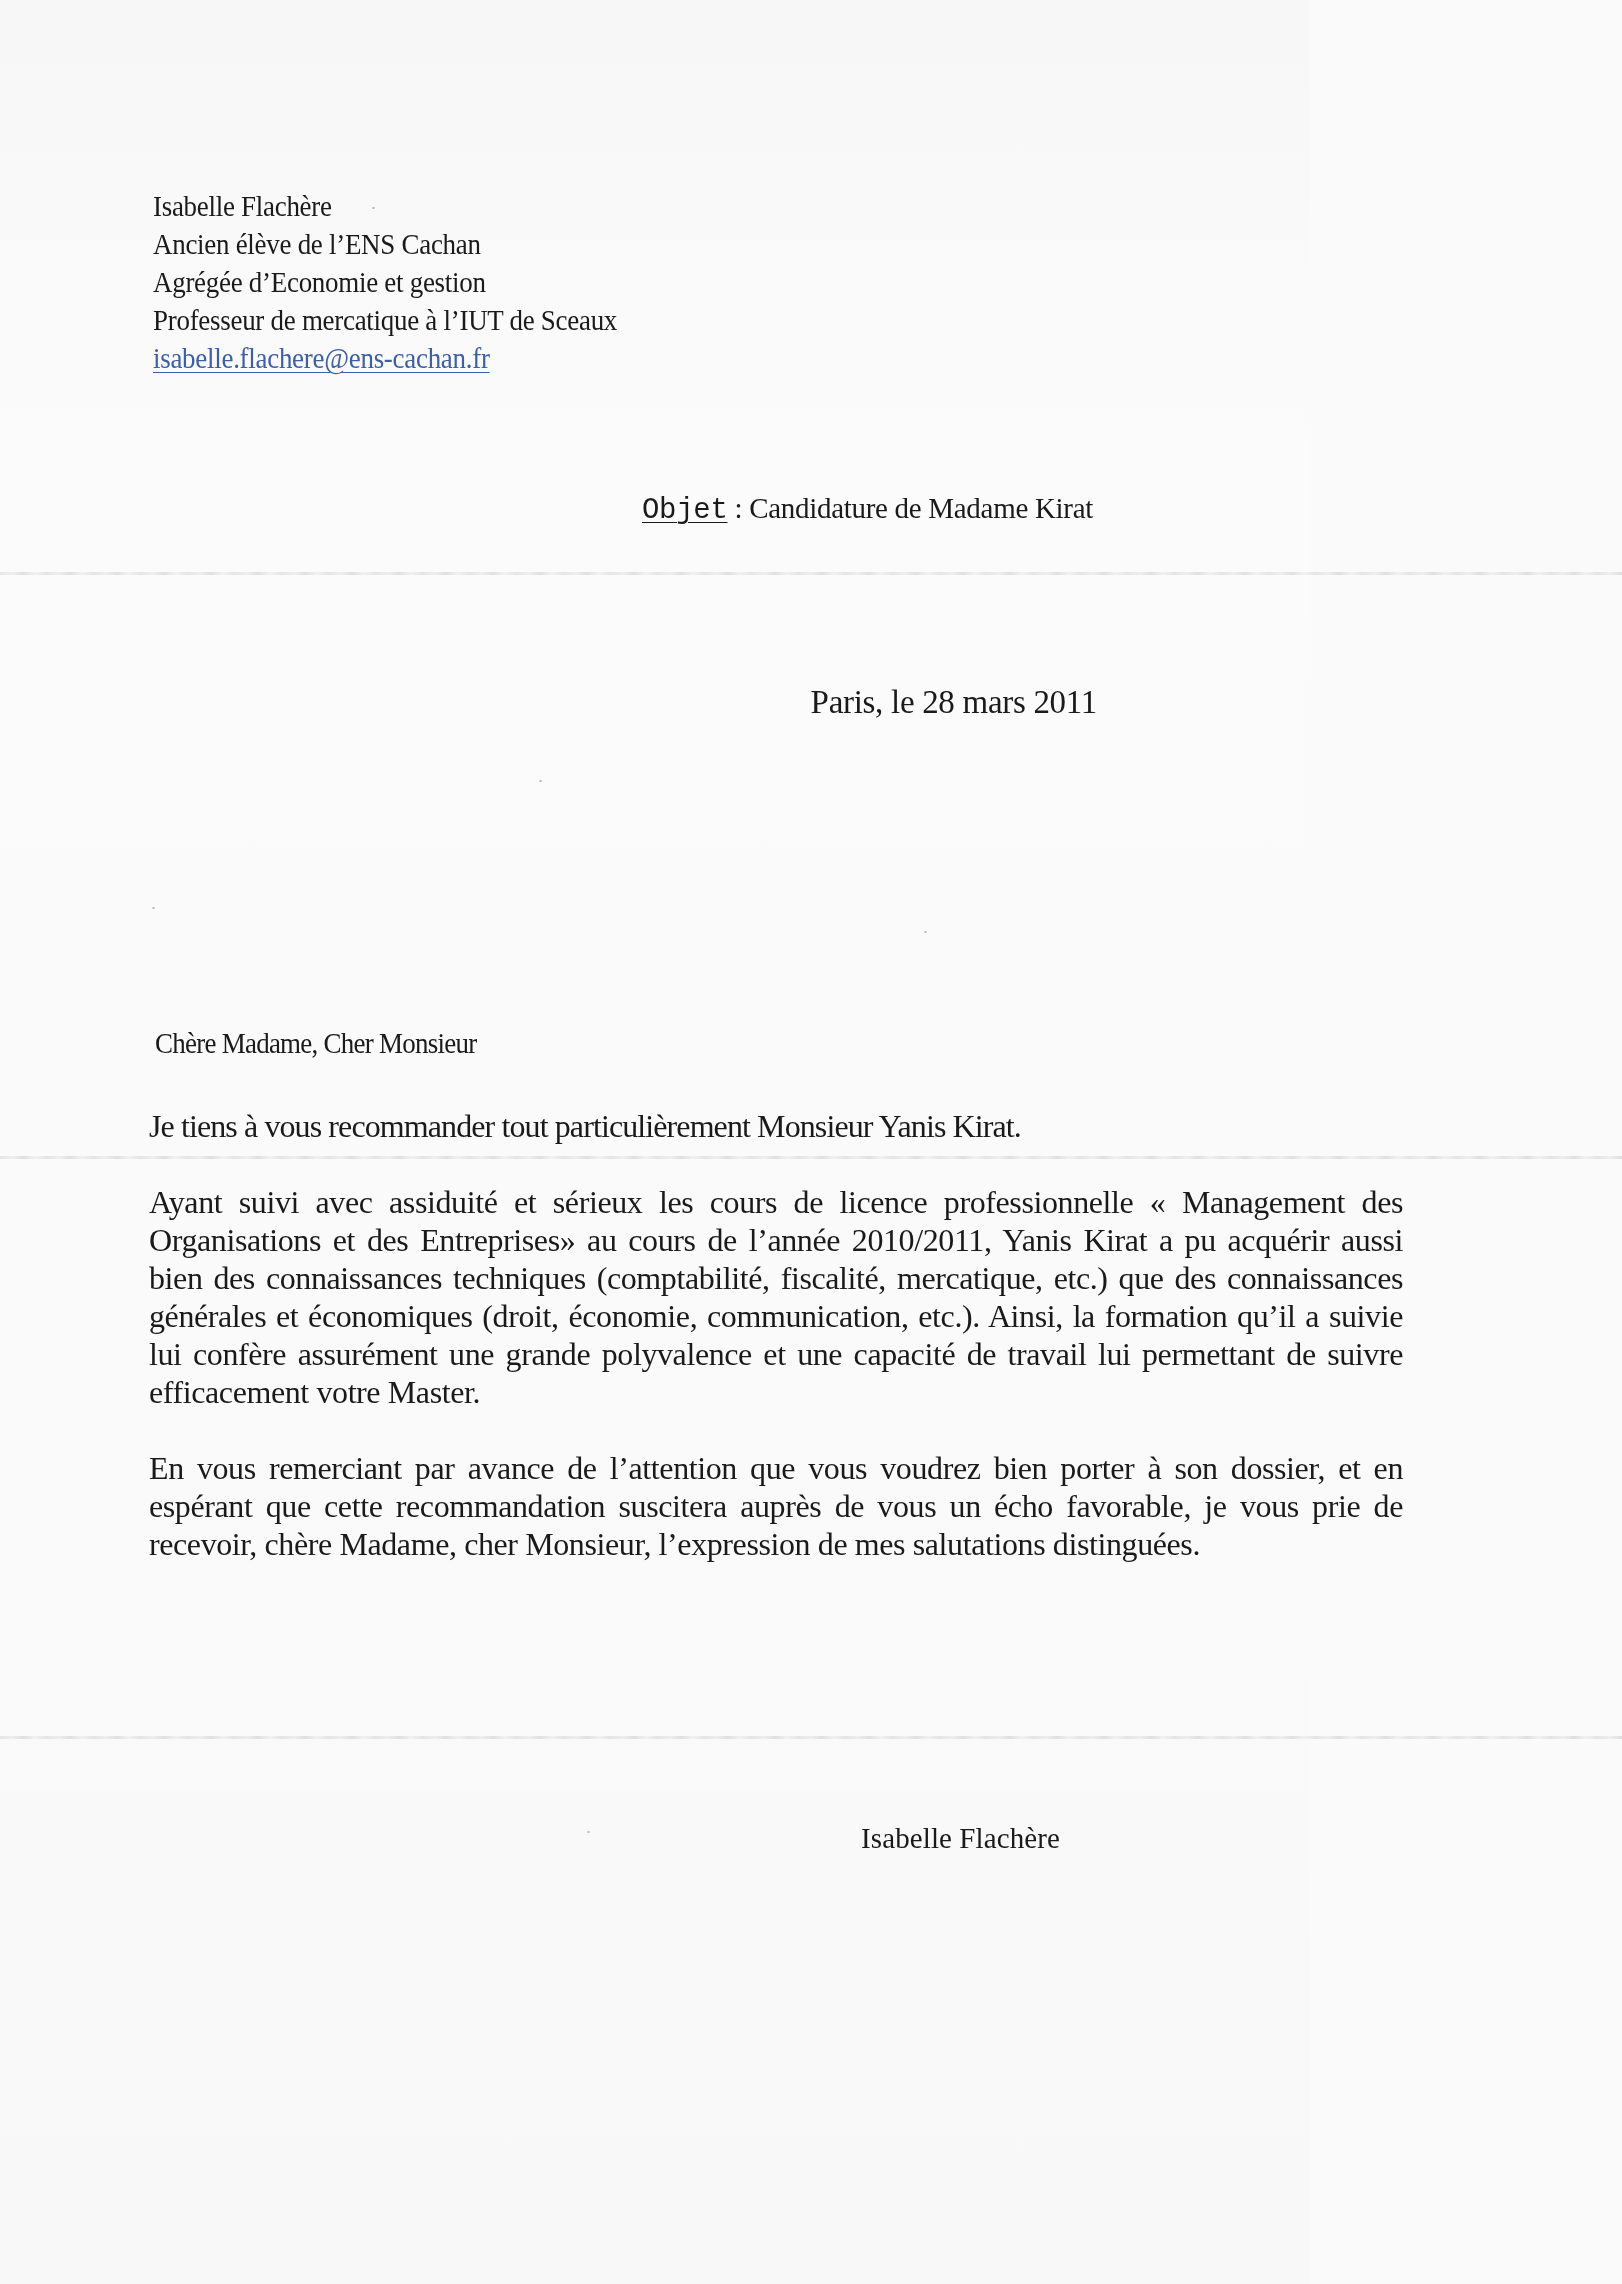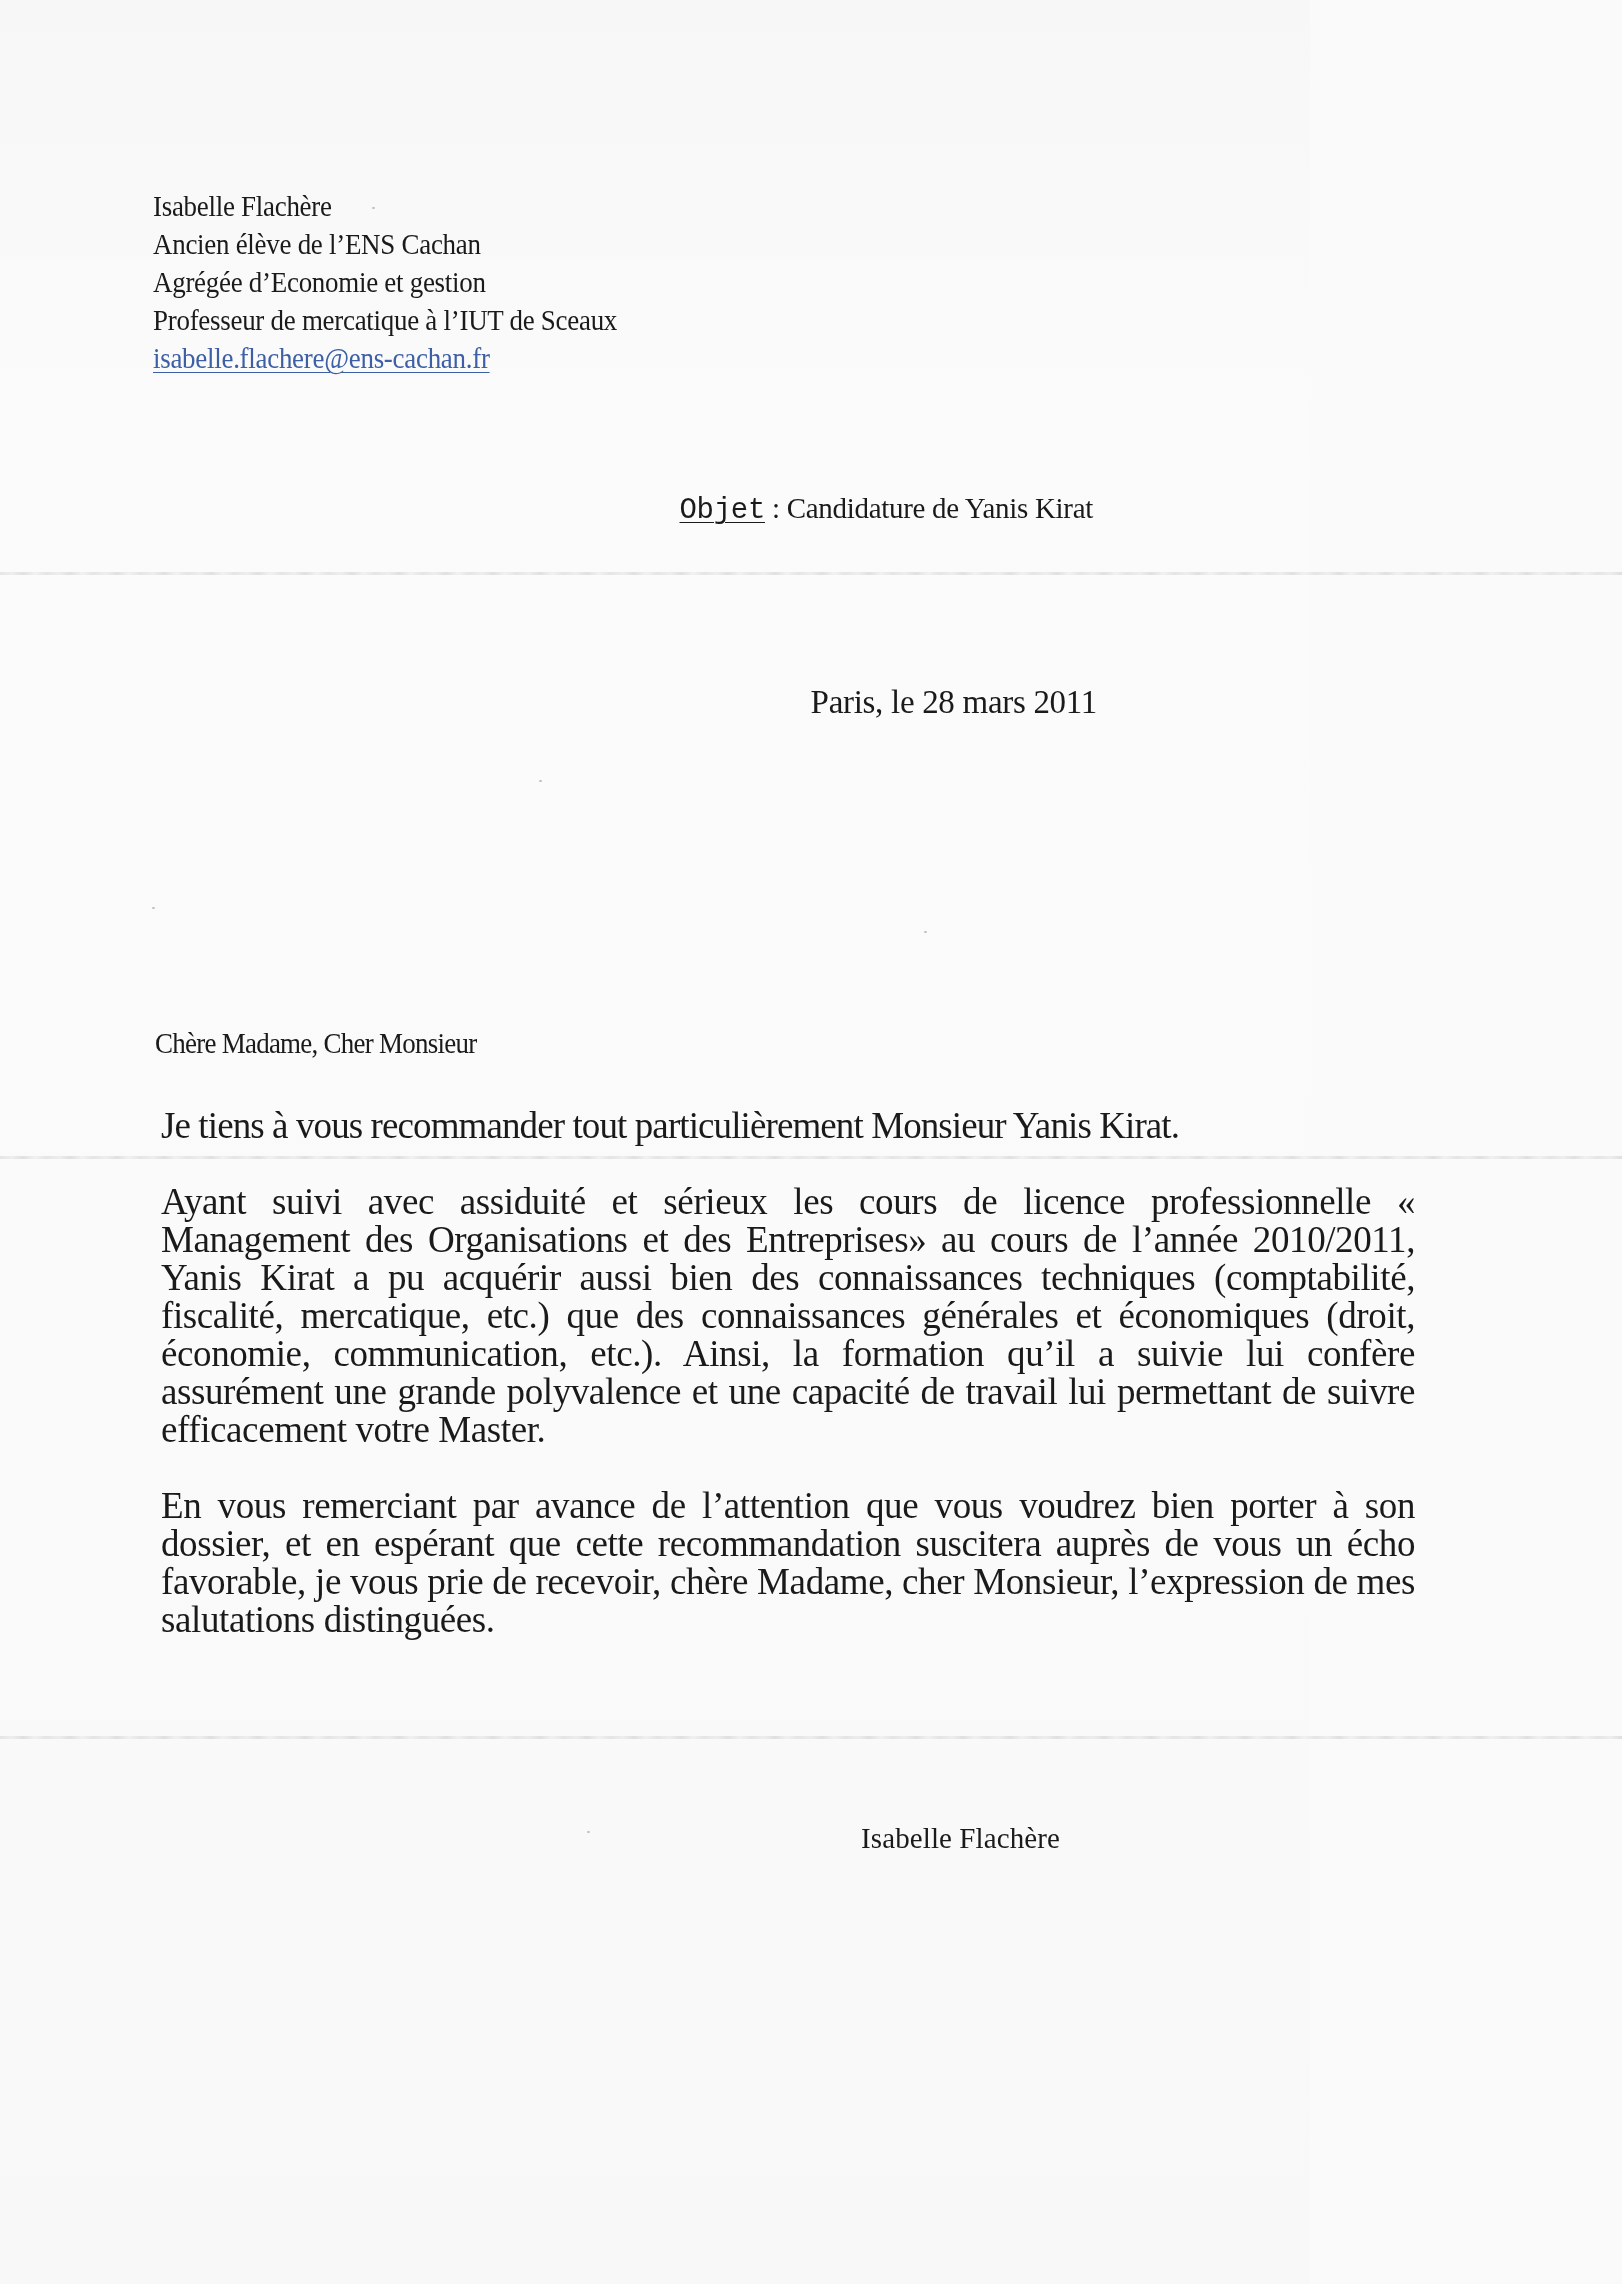--- a/index.html
+++ b/index.html
@@ -83,24 +83,24 @@
       top: 1027px;
       font-size: 29px;
       white-space: nowrap;
       letter-spacing: -0.8px;
       transform: scaleX(0.93);
       transform-origin: left top;
     }
 
     .body-paragraphs {
       position: absolute;
-      left: 161px;
+      left: 149px;
       top: 1107px;
       width: 1254px;
-      font-size: 37px;
+      font-size: 32px;
       line-height: 38px;
       letter-spacing: -0.4px;
     }
     .para {
       margin: 0 0 38px 0;
       text-align: justify;
     }
     .para.intro {
       letter-spacing: -0.9px;
       margin-bottom: 38px;
@@ -140,21 +140,21 @@
 
   <div class="header-block">
     <div>Isabelle Flachère</div>
     <div>Ancien élève de l’ENS Cachan</div>
     <div>Agrégée d’Economie et gestion</div>
     <div>Professeur de mercatique à l’IUT de Sceaux</div>
     <div><span class="email-link">isabelle.flachere@ens-cachan.fr</span></div>
   </div>
 
   <div class="subject">
-    <span class="subject-label">Objet</span><span style="white-space:pre;"> : </span><span>Candidature de Yanis Kirat</span>
+    <span class="subject-label">Objet</span><span style="white-space:pre;"> : </span><span>Candidature de Madame Kirat</span>
   </div>
 
   <div class="date-line">Paris, le 28 mars 2011</div>
 
   <div class="salutation">Chère Madame, Cher Monsieur</div>
 
   <div class="body-paragraphs">
     <p class="para intro">Je tiens à vous recommander tout particulièrement Monsieur Yanis Kirat.</p>
     <p class="para">Ayant suivi avec assiduité et sérieux les cours de licence professionnelle « Management des Organisations et des Entreprises» au cours de l’année 2010/2011, Yanis Kirat a pu acquérir aussi bien des connaissances techniques (comptabilité, fiscalité, mercatique, etc.) que des connaissances générales et économiques (droit, économie, communication, etc.). Ainsi, la formation qu’il a suivie lui confère assurément une grande polyvalence et une capacité de travail lui permettant de suivre efficacement votre Master.</p>
     <p class="para">En vous remerciant par avance de l’attention que vous voudrez bien porter à son dossier, et en espérant que cette recommandation suscitera auprès de vous un écho favorable, je vous prie de recevoir, chère Madame, cher Monsieur, l’expression de mes salutations distinguées.</p>

